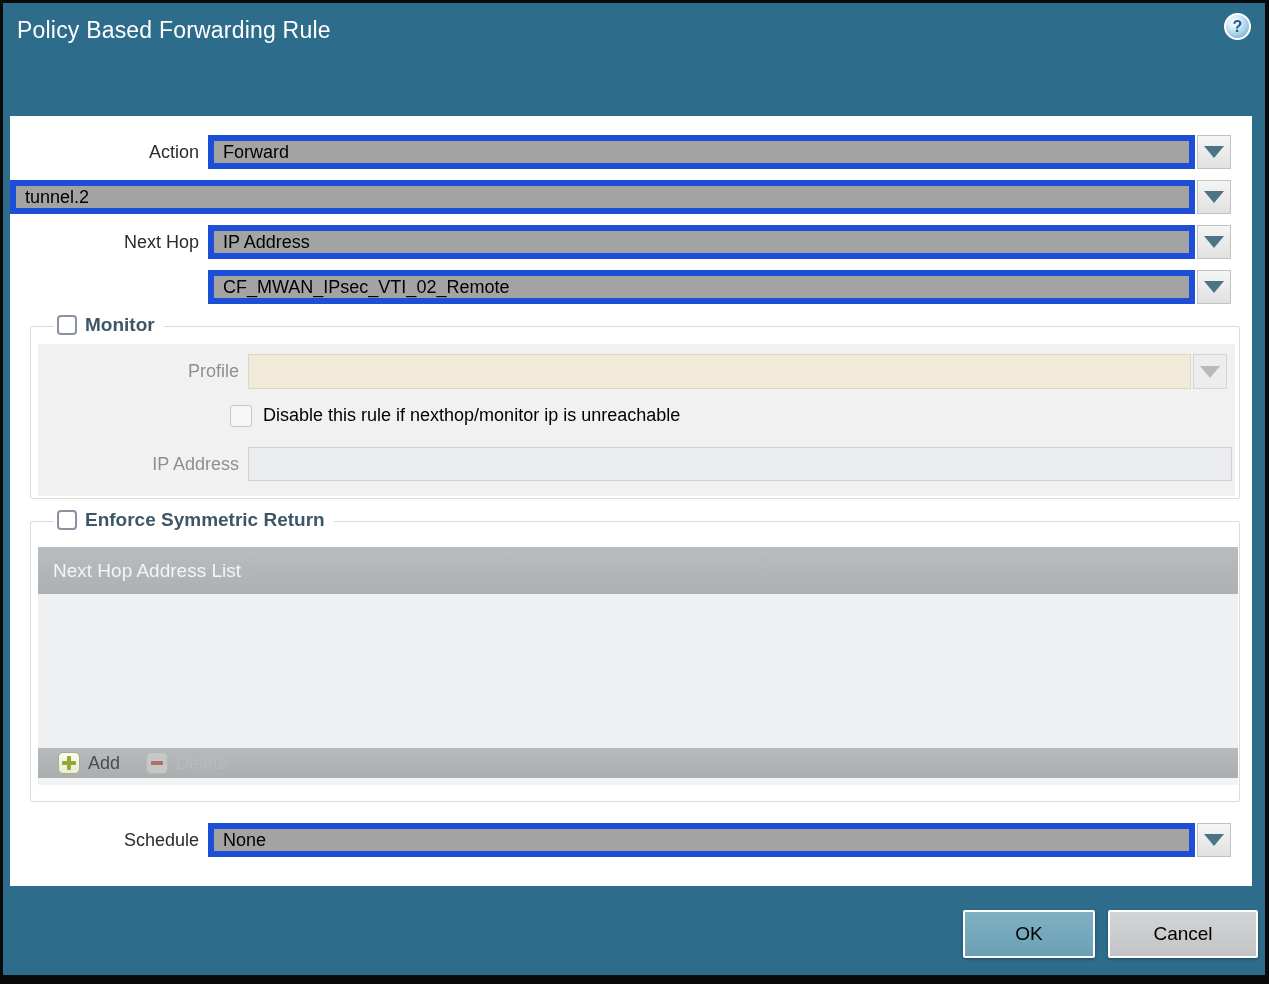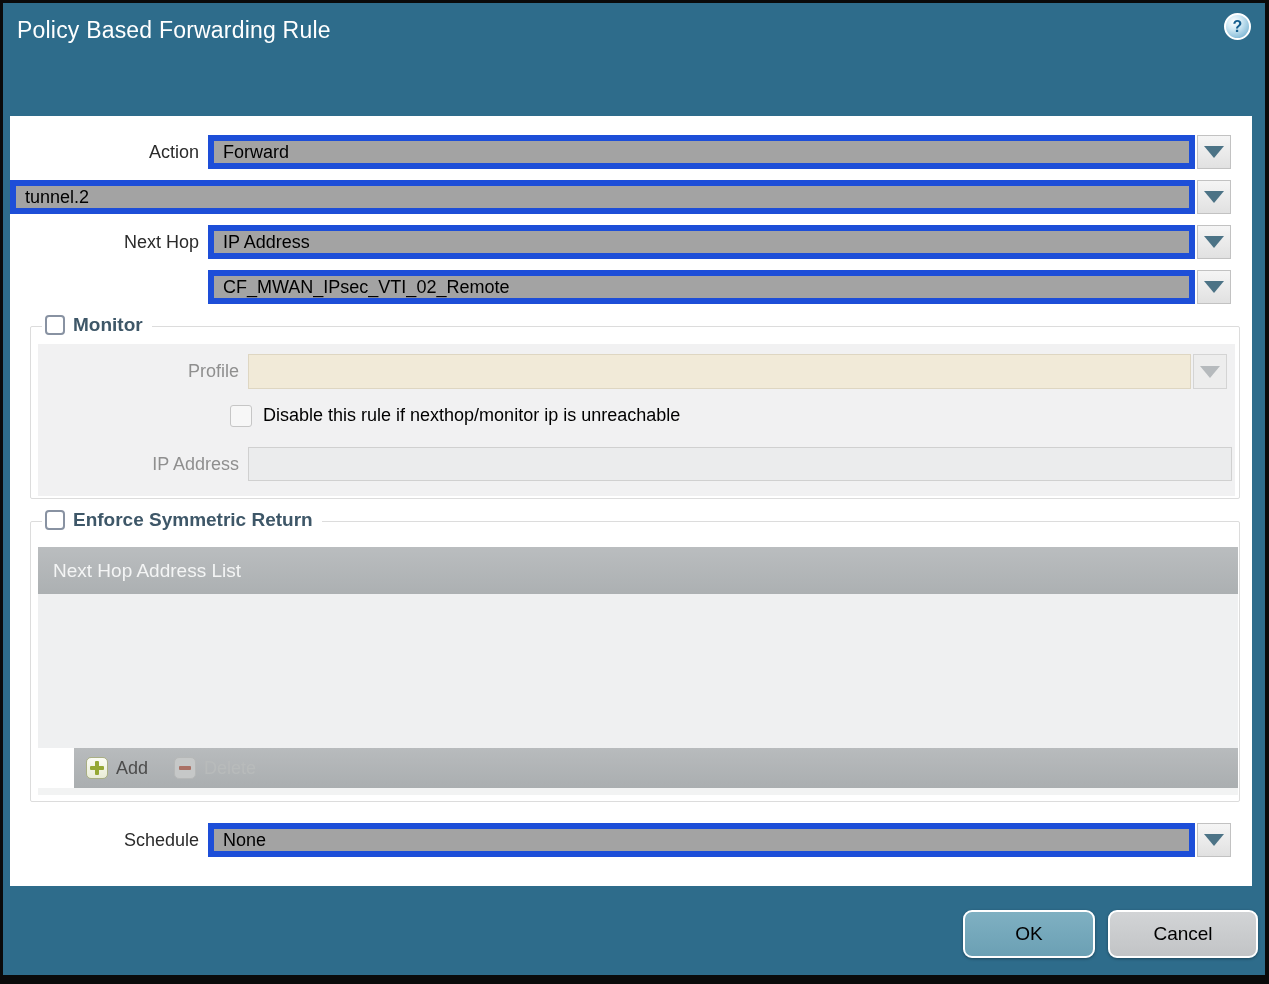--- a/index.html
+++ b/index.html
@@ -29,21 +29,21 @@
   .finput{flex:1;background:#a3a3a3;border:6px solid #1d4ed8;font-size:18px;color:#000;
           display:flex;align-items:center;padding:0 9px;overflow:hidden;white-space:nowrap;}
   .fdrop{width:34px;margin-left:2px;background:linear-gradient(#f5f5f5,#e1e1e1);border:1px solid #c2c2c2;
          display:flex;align-items:center;justify-content:center;cursor:pointer;}
   .tri{width:0;height:0;border-left:10px solid transparent;border-right:10px solid transparent;border-top:12px solid #4c7386;}
   .fdrop.disabled{background:#ededed;border-color:#d4d4d4;cursor:default;}
   .fdrop.disabled .tri{border-top-color:#b6babd;}
 
   
   .fset{position:relative;margin:22px 7px 0 20px;border:1px solid #dcdcdc;border-radius:2px;}
-  .legend{position:absolute;top:-13px;left:11px;background:#ffffff;padding:0 9px 0 3px;
+  .legend{position:absolute;top:-13px;left:23px;background:#ffffff;padding:0 9px 0 3px;
           display:flex;align-items:center;gap:8px;}
   .legend-text{font-size:19px;font-weight:bold;color:#3e5768;white-space:nowrap;}
   .cb{width:20px;height:20px;background:#ffffff;border:2px solid #8892a2;border-radius:4px;cursor:pointer;flex:0 0 auto;}
 
   #monitor-box{height:173px;padding:17px 4px 3px 7px;}
   .panel{background:#f1f1f2;height:152px;padding-top:10px;}
   .prow{display:flex;align-items:stretch;height:35px;margin-right:8px;}
   .plabel{width:210px;padding-right:9px;text-align:right;font-size:18px;color:#8f8f8f;line-height:35px;white-space:nowrap;}
   .beige{background:#f1ead8;border:1px solid #ded6c2;}
   .grayfield{background:#ebeced;border:1px solid #d0d0d0;}
@@ -51,37 +51,37 @@
   .cb.disabled{width:22px;height:22px;border:1px solid #c6c6c6;background:#f7f7f7;border-radius:3px;cursor:default;}
   .cbtext{font-size:18px;color:#000000;white-space:nowrap;}
   .iprow{margin-top:20px;height:34px;}
   .iprow .finput{margin-right:-5px;}
 
   #enforce-box{height:281px;padding:25px 0 0 7px;}
   .table{width:1200px;}
   .thead{height:47px;background:linear-gradient(#babdbf,#acb0b2);color:#f4f5f5;font-size:19px;
          display:flex;align-items:center;padding-left:15px;}
   .tbody{height:154px;background:#eff0f1;}
-  .tfoot{height:40px;background:linear-gradient(#b8bbbd,#aaaeb0);display:flex;align-items:center;padding-left:12px;gap:26px;margin-left:36px;}
+  .tfoot{height:30px;background:linear-gradient(#b8bbbd,#aaaeb0);display:flex;align-items:center;padding-left:20px;gap:26px;}
   .understrip{height:7px;background:#f2f3f3;}
   .tool{display:flex;align-items:center;gap:8px;cursor:pointer;}
   .iconbox{position:relative;width:22px;height:22px;border-radius:5px;}
   .icon-plus{background:linear-gradient(#fbfcf3,#e9ecd6);border:1px solid #a9af83;}
   .icon-plus::before{content:"";position:absolute;left:3px;right:3px;top:8px;bottom:8px;background:#95a833;border-radius:1px;}
   .icon-plus::after{content:"";position:absolute;top:3px;bottom:3px;left:8px;right:8px;background:#95a833;border-radius:1px;}
   .icon-minus{background:#c6c8c8;border:1px solid #b6b8b8;}
   .icon-minus::before{content:"";position:absolute;left:4px;right:4px;top:8px;bottom:8px;background:#aa7165;border-radius:1px;}
   .tool-label-add{font-size:18px;color:#4c4c4c;}
   .tool-label-del{font-size:18px;color:#b8bbbb;}
   .tool.disabled{cursor:default;}
 
   .schedrow{margin-top:21px;}
 
   
-  .btn{position:absolute;top:907px;height:48px;border:2px solid #ffffff;border-radius:9px;
+  .btn{position:absolute;top:907px;height:48px;border:2px solid #ffffff;border-radius:2px;
        font-size:19px;color:#000;cursor:pointer;box-shadow:0 1px 3px rgba(0,0,0,.35);}
   #ok{left:960px;width:132px;background:linear-gradient(#7fb0c2,#6ba0b4);}
   #cancel{left:1105px;width:150px;background:linear-gradient(#d2d4d6,#c2c4c6);}
 </style>
 </head>
 <body>
 
 <div id="canvas">
   <div id="dialog">
 

